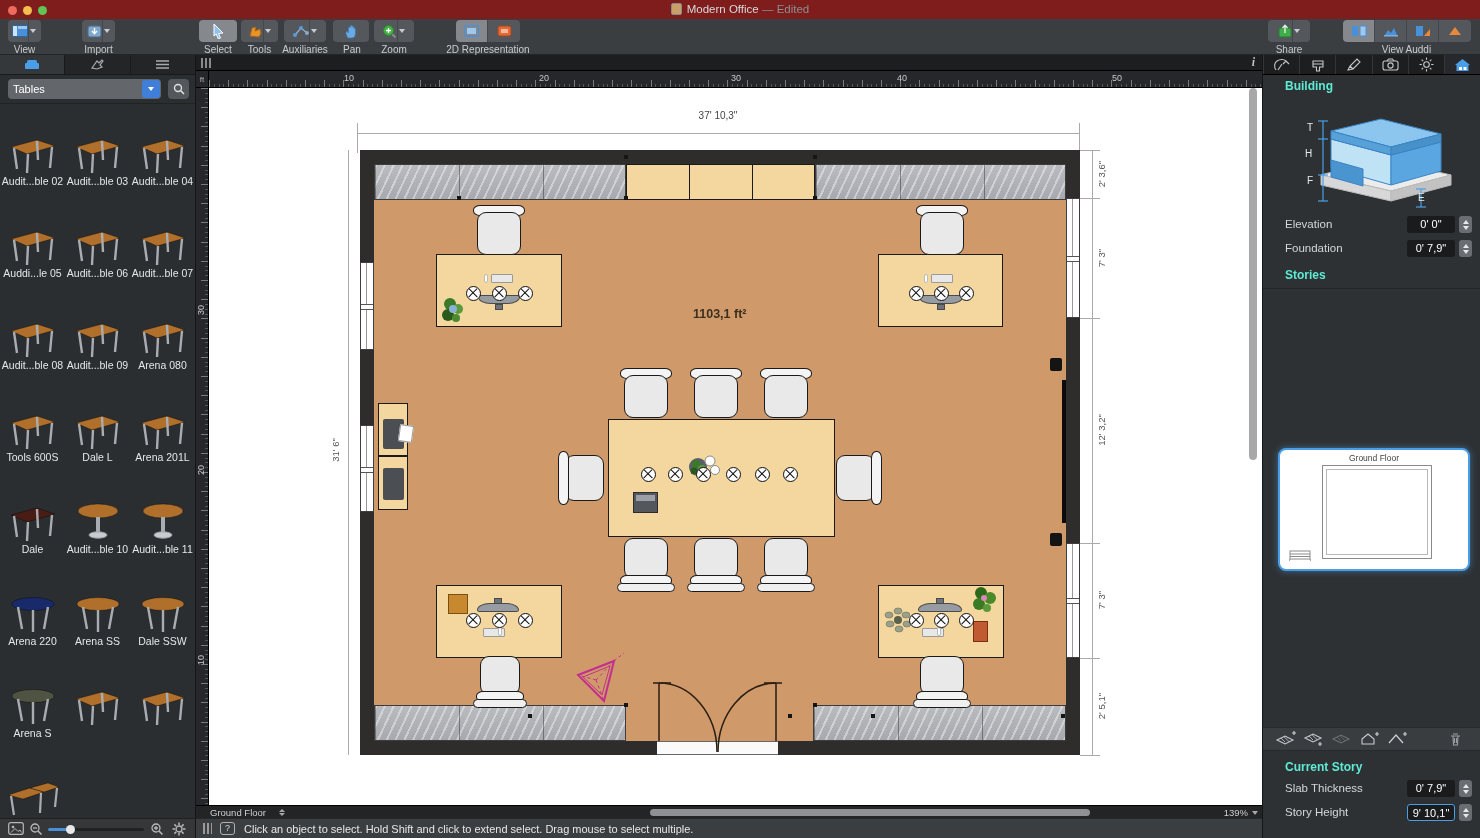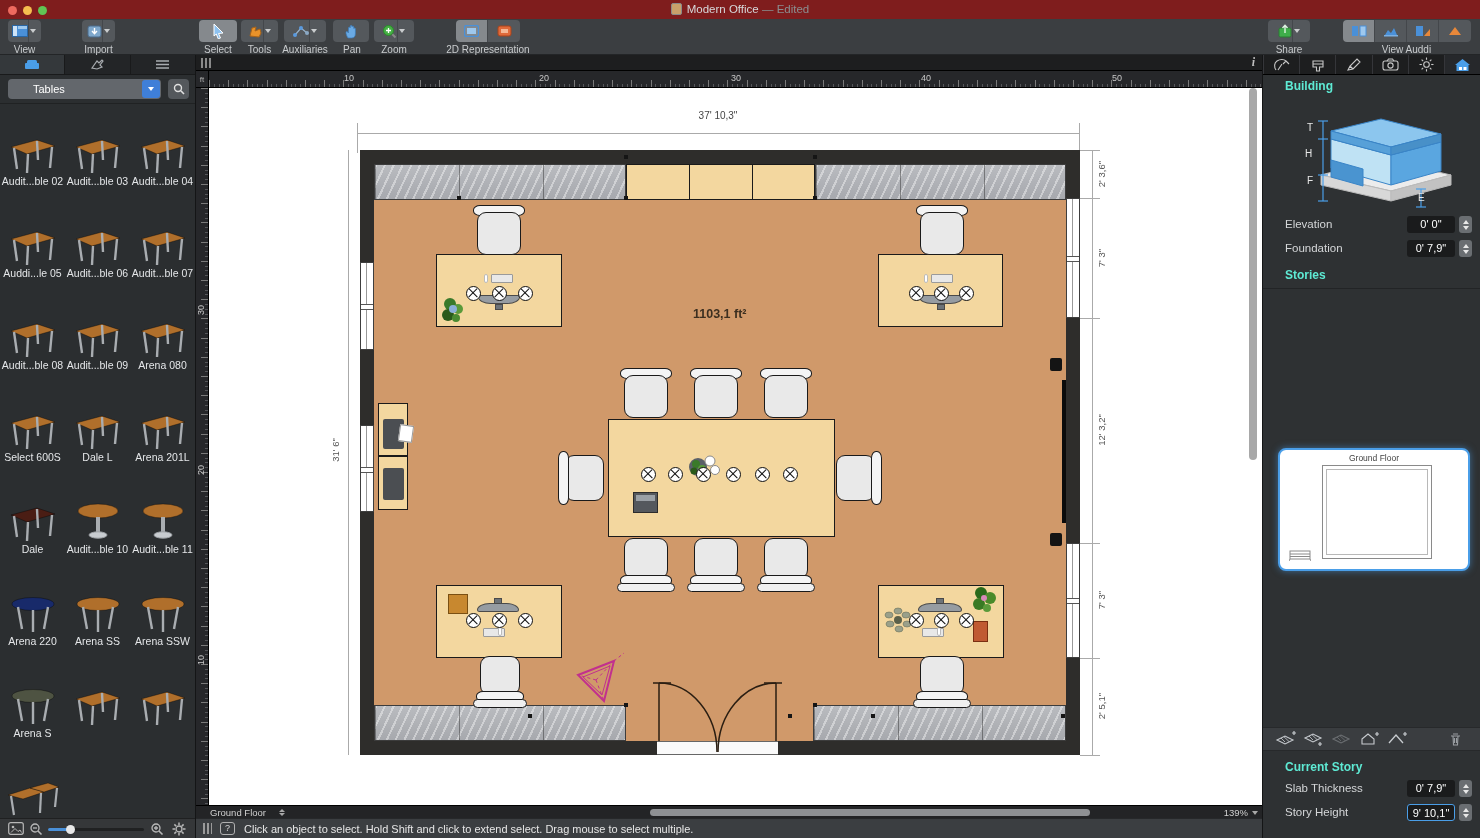--- a/index.html
+++ b/index.html
@@ -23,21 +23,21 @@
   .seg>div:last-child{border-right:none}
   .seg>div.sel{background:#85898d}
   .tlabel{position:absolute;top:25px;font-size:10px;color:#c9ccce;text-align:center}
 
   
   .sidebar{position:absolute;left:0;top:55px;width:196px;height:783px;background:#2b2e30;border-right:1px solid #141516}
   .side-tabs{position:absolute;left:0;top:0;right:0;height:20px;background:#232527;display:flex;border-bottom:1px solid #191a1b}
   .side-tab{flex:1;border-right:1px solid #191a1b;display:flex;align-items:center;justify-content:center}
   .side-tab.active{background:#34383b}
   .filter-row{position:absolute;left:0;top:20px;right:0;height:29px;border-bottom:1px solid #202223}
-  .dropdown{position:absolute;left:8px;top:4px;width:153px;height:20px;background:#63676c;border-radius:4px;color:#fff;font-size:11px;line-height:20px;padding-left:25px}
+  .dropdown{position:absolute;left:8px;top:4px;width:153px;height:20px;background:#63676c;border-radius:4px;color:#fff;font-size:11px;line-height:20px;padding-left:5px}
   .dd-btn{position:absolute;right:1px;top:1px;width:18px;height:18px;background:#3f7fd8;border-radius:3px;display:flex;align-items:center;justify-content:center}
   .dd-btn::after{content:"";border-left:3px solid transparent;border-right:3px solid transparent;border-top:4px solid #fff}
   .search-btn{position:absolute;right:6px;top:4px;width:21px;height:20px;background:#54585c;border-radius:4px;display:flex;align-items:center;justify-content:center}
   .lib-grid{position:absolute;left:0;top:49px;right:0;bottom:20px;display:grid;grid-template-columns:repeat(3,1fr);grid-auto-rows:92px;padding-top:2px;overflow:hidden}
   .lib-item{display:flex;flex-direction:column;align-items:center;justify-content:flex-end}
   .lib-label{font-size:10.5px;color:#e4e6e8;height:14px;margin-bottom:9px;white-space:nowrap}
   .side-bottom{position:absolute;left:0;bottom:0;right:0;height:20px;background:#353739;border-top:1px solid #1f2021}
   .slider-track{position:absolute;left:48px;top:9px;width:96px;height:3px;background:#202122;border-radius:2px}
   .slider-fill{position:absolute;left:0;top:0;height:3px;width:22px;background:#4a90d8;border-radius:2px}
   .slider-knob{position:absolute;left:18px;top:-3px;width:9px;height:9px;background:#e8e8e8;border-radius:50%}
@@ -394,21 +394,21 @@
           <span class="lib-label">Arena 080</span>
         </div>
         <div class="lib-item">
           <svg width="56" height="48">
             <polygon points="6,20 32,13 50,19 22,27" fill="#b06f2b" stroke="rgba(0,0,0,.35)"></polygon>
       <line x1="9" y1="21" x2="12" y2="42" stroke="#a9adb1" stroke-width="2.4"></line>
       <line x1="32" y1="14" x2="33" y2="33" stroke="#a9adb1" stroke-width="2.4"></line>
       <line x1="47" y1="20" x2="45" y2="41" stroke="#a9adb1" stroke-width="2.4"></line>
       <line x1="23" y1="27" x2="22" y2="46" stroke="#a9adb1" stroke-width="2.4"></line>
           </svg>
-          <span class="lib-label">Select 600S</span>
+          <span class="lib-label">Tools 600S</span>
         </div>
         <div class="lib-item">
           <svg width="56" height="48">
             <polygon points="6,20 32,13 50,19 22,27" fill="#b06f2b" stroke="rgba(0,0,0,.35)"></polygon>
       <line x1="9" y1="21" x2="12" y2="42" stroke="#a9adb1" stroke-width="2.4"></line>
       <line x1="32" y1="14" x2="33" y2="33" stroke="#a9adb1" stroke-width="2.4"></line>
       <line x1="47" y1="20" x2="45" y2="41" stroke="#a9adb1" stroke-width="2.4"></line>
       <line x1="23" y1="27" x2="22" y2="46" stroke="#a9adb1" stroke-width="2.4"></line>
           </svg>
           <span class="lib-label">Dale L</span>
@@ -467,21 +467,21 @@
           </svg>
           <span class="lib-label">Arena SS</span>
         </div>
         <div class="lib-item">
           <svg width="56" height="48">
             <ellipse cx="28" cy="17" rx="21" ry="6.5" fill="#b06f2b" stroke="rgba(0,0,0,.35)"></ellipse>
       <line x1="13" y1="20" x2="17" y2="42" stroke="#a9adb1" stroke-width="2.4"></line>
       <line x1="43" y1="20" x2="39" y2="42" stroke="#a9adb1" stroke-width="2.4"></line>
       <line x1="28" y1="23" x2="28" y2="45" stroke="#a9adb1" stroke-width="2.4"></line>
           </svg>
-          <span class="lib-label">Arena SSW</span>
+          <span class="lib-label">Dale SSW</span>
         </div>
         <div class="lib-item">
           <svg width="56" height="48">
             <ellipse cx="28" cy="17" rx="21" ry="6.5" fill="#4e5342" stroke="rgba(0,0,0,.35)"></ellipse>
       <line x1="13" y1="20" x2="17" y2="42" stroke="#a9adb1" stroke-width="2.4"></line>
       <line x1="43" y1="20" x2="39" y2="42" stroke="#a9adb1" stroke-width="2.4"></line>
       <line x1="28" y1="23" x2="28" y2="45" stroke="#a9adb1" stroke-width="2.4"></line>
           </svg>
           <span class="lib-label">Arena S</span>
         </div>
@@ -555,21 +555,21 @@
   <div class="canvas">
     <div class="topstrip">
       <div class="grip"></div>
       <div class="info-i">i</div>
     </div>
     <div class="corner">ft</div>
     <div class="hruler">
         <span class="rnum" style="left: 135px;">10</span>
         <span class="rnum" style="left: 330px;">20</span>
         <span class="rnum" style="left: 522px;">30</span>
-        <span class="rnum" style="left: 712px; text-align: center;">40</span>
+        <span class="rnum" style="left: 688px; text-align: center;">40</span>
         <span class="rnum" style="left: 903px;">50</span>
       </div>
     <div class="vruler">
         <span class="rnumv" style="top: 217px;">30</span>
         <span class="rnumv" style="top: 377px;">20</span>
         <span class="rnumv" style="top: 567px;">10</span>
       </div>
 
     <div class="plan">
 

